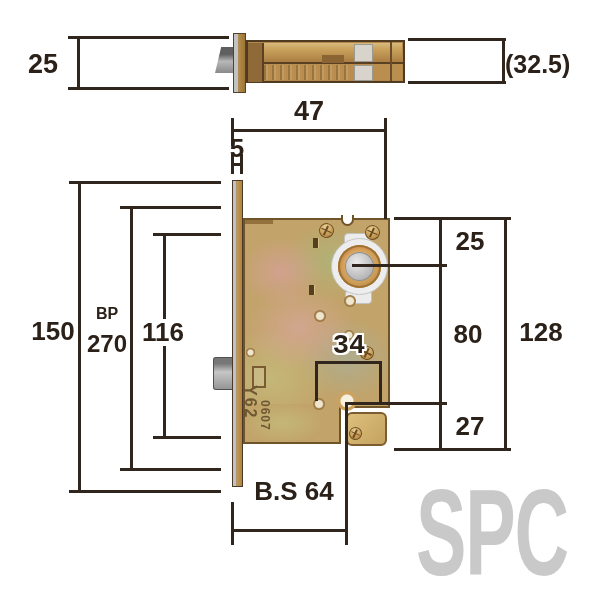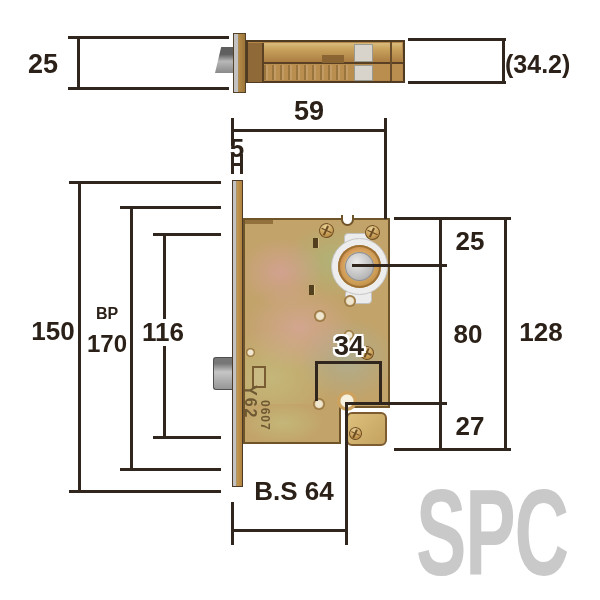--- a/index.html
+++ b/index.html
@@ -11,20 +11,21 @@
   }
   .ln { position: absolute; background: #31261d; }
   .dim {
     position: absolute; color: #2b2118; font-weight: bold;
     font-size: 26px; line-height: 1.05; text-align: center; white-space: pre;
   }
   .bgw { background: #fff; padding: 0 2px; }
   .halo {
     text-shadow: -2px -2px 0 #fff, 2px -2px 0 #fff, -2px 2px 0 #fff, 2px 2px 0 #fff,
                  0 -2px 0 #fff, 0 2px 0 #fff, -2px 0 0 #fff, 2px 0 0 #fff;
+    font-family: Liberation Mono, monospace;
   }
   .screw {
     position: absolute; border-radius: 50%;
     background: radial-gradient(circle at 35% 30%, #e6cf96, #c59a52 55%, #8a6430 100%);
     box-shadow: inset 0 0 0 1px #6f4f26;
     transform: rotate(25deg);
   }
   .screw i { position: absolute; background: #6b4b22; left: 16%; right: 16%; top: 44%; bottom: 44%; }
   .screw i:last-child { transform: rotate(90deg); }
   .holering {
@@ -50,21 +51,21 @@
   <div>
 
     <div class="ln" style="left:68px;top:36px;width:161px;height:3px"></div>
     <div class="ln" style="left:68px;top:87px;width:161px;height:3px"></div>
     <div class="ln" style="left:77px;top:36px;width:3px;height:54px"></div>
     <div class="dim" style="left:20px;top:50px;width:46px;font-size:27px">25</div>
 
     <div class="ln" style="left:408px;top:38px;width:98px;height:3px"></div>
     <div class="ln" style="left:408px;top:81px;width:98px;height:3px"></div>
     <div class="ln" style="left:502px;top:38px;width:3px;height:46px"></div>
-    <div class="dim" style="left:505px;top:51px;width:80px;text-align:left;font-size:25px">(34.2)</div>
+    <div class="dim" style="left:505px;top:51px;width:80px;text-align:left;font-size:25px">(32.5)</div>
 
     <div style="position:absolute;left:215px;top:47px;width:22px;height:26px;background:linear-gradient(180deg,#5f5f5f 0 28%,#b8b8b8 55%,#8a8a8a);clip-path:polygon(28% 0,100% 0,100% 100%,0 100%)"></div>
 
     <div style="position:absolute;left:233px;top:33px;width:13px;height:60px;background:linear-gradient(90deg,#c2c2c2 0 32%,#8f8f8f 36%,#b58c48 42%,#9c7538 100%);border:1px solid #55402a"></div>
 
     <div style="position:absolute;left:246px;top:40px;width:159px;height:43px;background:#b6874a;border:2px solid #4f3a22">
       <div style="position:absolute;left:1px;top:1px;right:1px;height:19px;background:linear-gradient(180deg,#d8bb7e,#caa35e 30%,#ab7e42)"></div>
       <div style="position:absolute;left:1px;top:22px;right:1px;bottom:1px;background:#b98e4e"></div>
       <div style="position:absolute;left:16px;top:23px;width:88px;height:15px;background:repeating-linear-gradient(90deg,rgba(60,40,10,.25) 0 2px,rgba(255,255,255,.12) 2px 4px,transparent 4px 8px)"></div>
       <div class="ln" style="left:0;top:20px;right:0;height:2px;background:#5a4124;width:155px"></div>
@@ -135,37 +136,37 @@
 
     <div class="stamp" style="left:259px;top:385px;font-size:16px">Y62</div>
     <div class="stamp" style="left:272px;top:400px;font-size:12px;letter-spacing:1px">0607</div>
   </div>
 
   <div>
 
     <div class="ln" style="left:232px;top:129px;width:155px;height:3px"></div>
     <div class="ln" style="left:231px;top:118px;width:3px;height:28px"></div>
     <div class="ln" style="left:384px;top:118px;width:3px;height:101px"></div>
-    <div class="dim" style="left:283px;top:97px;width:52px;font-size:27px">59</div>
+    <div class="dim" style="left:283px;top:97px;width:52px;font-size:27px">47</div>
 
     <div class="ln" style="left:231px;top:154px;width:3px;height:20px"></div>
     <div class="ln" style="left:240px;top:154px;width:3px;height:20px"></div>
     <div class="ln" style="left:231px;top:163px;width:12px;height:3px"></div>
     <div class="dim" style="left:228px;top:135px;width:18px">5</div>
 
     <div class="ln" style="left:78px;top:182px;width:3px;height:311px"></div>
     <div class="ln" style="left:69px;top:181px;width:152px;height:3px"></div>
     <div class="ln" style="left:69px;top:490px;width:152px;height:3px"></div>
     <div class="dim" style="left:29px;top:318px;width:48px">150</div>
 
     <div class="ln" style="left:130px;top:206px;width:3px;height:265px"></div>
     <div class="ln" style="left:120px;top:206px;width:101px;height:3px"></div>
     <div class="ln" style="left:120px;top:468px;width:101px;height:3px"></div>
     <div class="dim" style="left:84px;top:306px;width:46px;font-size:16px">BP</div>
-    <div class="dim" style="left:84px;top:331px;width:46px;font-size:24px">170</div>
+    <div class="dim" style="left:84px;top:331px;width:46px;font-size:24px">270</div>
 
     <div class="ln" style="left:163px;top:233px;width:3px;height:206px"></div>
     <div class="ln" style="left:153px;top:233px;width:68px;height:3px"></div>
     <div class="ln" style="left:153px;top:436px;width:68px;height:3px"></div>
     <div class="dim bgw" style="left:138px;top:319px;width:50px">116</div>
 
     <div class="ln" style="left:439px;top:217px;width:3px;height:234px"></div>
     <div class="ln" style="left:504px;top:217px;width:3px;height:234px"></div>
     <div class="ln" style="left:394px;top:217px;width:117px;height:3px"></div>
     <div class="ln" style="left:394px;top:448px;width:117px;height:3px"></div>

